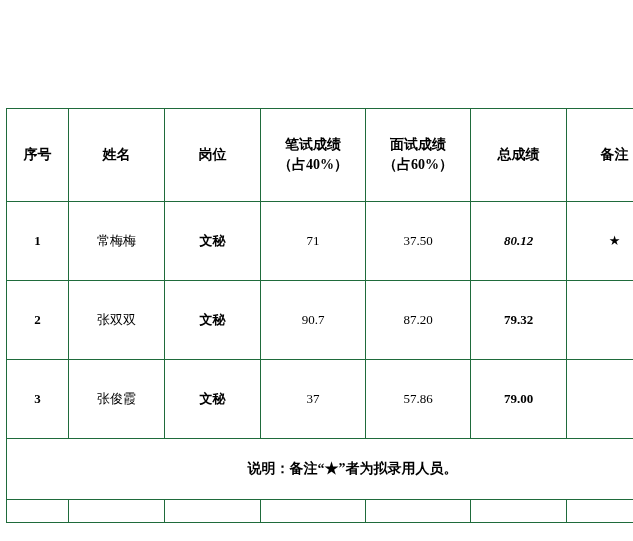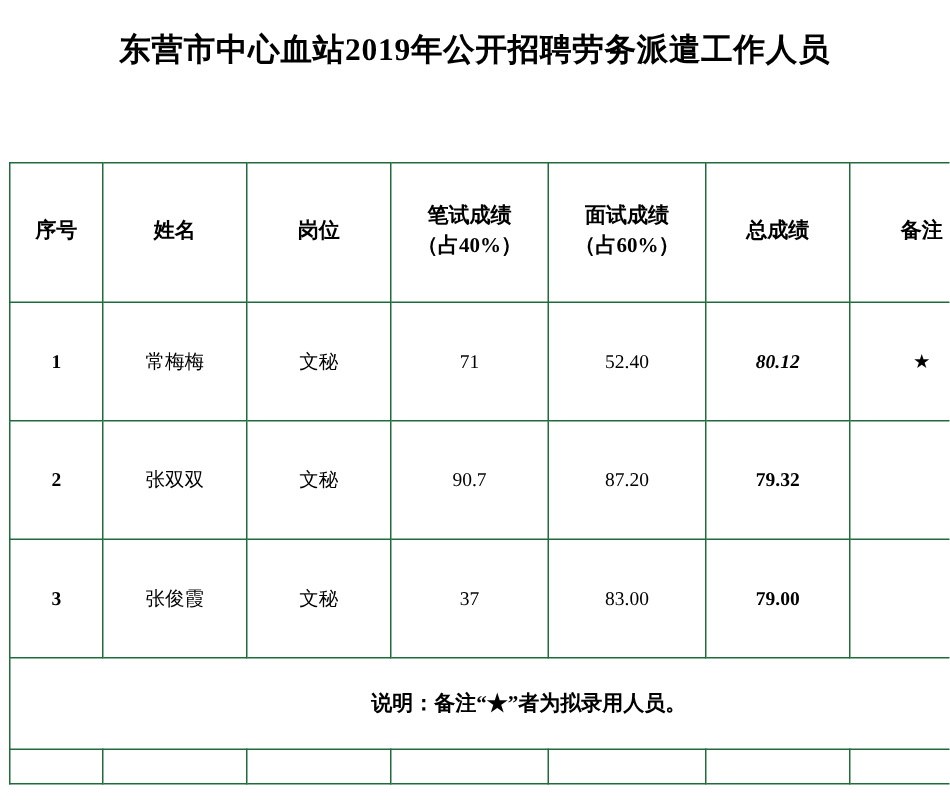--- a/index.html
+++ b/index.html
@@ -71,21 +71,21 @@
   .cell-name {
     font-size: 15px;
     font-weight: normal;
   }
   .cell-index {
     font-size: 14px;
     font-weight: bold;
   }
   .cell-post {
     font-size: 13px;
-    font-weight: normal;
+    font-weight: bold;
   }
   .cell-score {
     font-size: 12.5px;
   }
   .cell-total {
     font-size: 13.5px;
     font-weight: bold;
   }
   .cell-remark {
     font-size: 14px;
@@ -103,21 +103,20 @@
     display: inline-block;
     padding-left: 36px;
   }
 </style>
 </head>
 <body>
 
 <div class="page">
 
   <div class="title-block">
-    <div class="title-line">东营市中心血站2019年公开招聘劳务派遣工作人员</div>
   </div>
 
   <div class="table-wrap">
     <table class="main">
       <colgroup>
         <col class="col-1">
           <col class="col-2">
           <col class="col-3">
           <col class="col-4">
           <col class="col-5">
@@ -139,41 +138,41 @@
           </td>
           <td style="border-color: rgb(31, 107, 59);">总成绩</td>
           <td style="border-color: rgb(31, 107, 59);">备注</td>
         </tr>
 
         <tr class="data-row">
           <td class="cell-index" style="border-color: rgb(31, 107, 59);">1</td>
           <td class="cell-name" style="border-color: rgb(31, 107, 59);">常梅梅</td>
           <td class="cell-post" style="border-color: rgb(31, 107, 59);">文秘</td>
           <td class="cell-score" style="border-color: rgb(31, 107, 59); margin-left: 20px;">71</td>
-          <td class="cell-score" style="border-color: rgb(31, 107, 59);">52.40</td>
+          <td class="cell-score" style="border-color: rgb(31, 107, 59);">37.50</td>
           <td class="cell-total" style="border-color: rgb(31, 107, 59); font-style: italic;">80.12</td>
           <td class="cell-remark" style="border-color: rgb(31, 107, 59);">★</td>
         </tr>
 
         <tr class="data-row">
           <td class="cell-index" style="border-color: rgb(31, 107, 59);">2</td>
           <td class="cell-name" style="border-color: rgb(31, 107, 59);">张双双</td>
           <td class="cell-post" style="border-color: rgb(31, 107, 59);">文秘</td>
           <td class="cell-score" style="border-color: rgb(31, 107, 59);">90.7</td>
           <td class="cell-score" style="border-color: rgb(31, 107, 59); font-family: Liberation Serif, serif;">87.20</td>
           <td class="cell-total" style="border-color: rgb(31, 107, 59);">79.32</td>
           <td class="cell-remark" style="border-color: rgb(31, 107, 59);"></td>
         </tr>
 
         <tr class="data-row">
           <td class="cell-index" style="border-color: rgb(31, 107, 59);">3</td>
           <td class="cell-name" style="border-color: rgb(31, 107, 59);">张俊霞</td>
           <td class="cell-post" style="border-color: rgb(31, 107, 59);">文秘</td>
           <td class="cell-score" style="border-color: rgb(31, 107, 59);">37</td>
-          <td class="cell-score" style="border-color: rgb(31, 107, 59);">83.00</td>
+          <td class="cell-score" style="border-color: rgb(31, 107, 59);">57.86</td>
           <td class="cell-total" style="border-color: rgb(31, 107, 59);">79.00</td>
           <td class="cell-remark" style="border-color: rgb(31, 107, 59);"></td>
         </tr>
 
         <tr class="note-row">
           <td colspan="7" style="border-color: rgb(31, 107, 59);">
             <span class="note-inner">说明：备注“★”者为拟录用人员。</span>
           </td>
         </tr>
 

